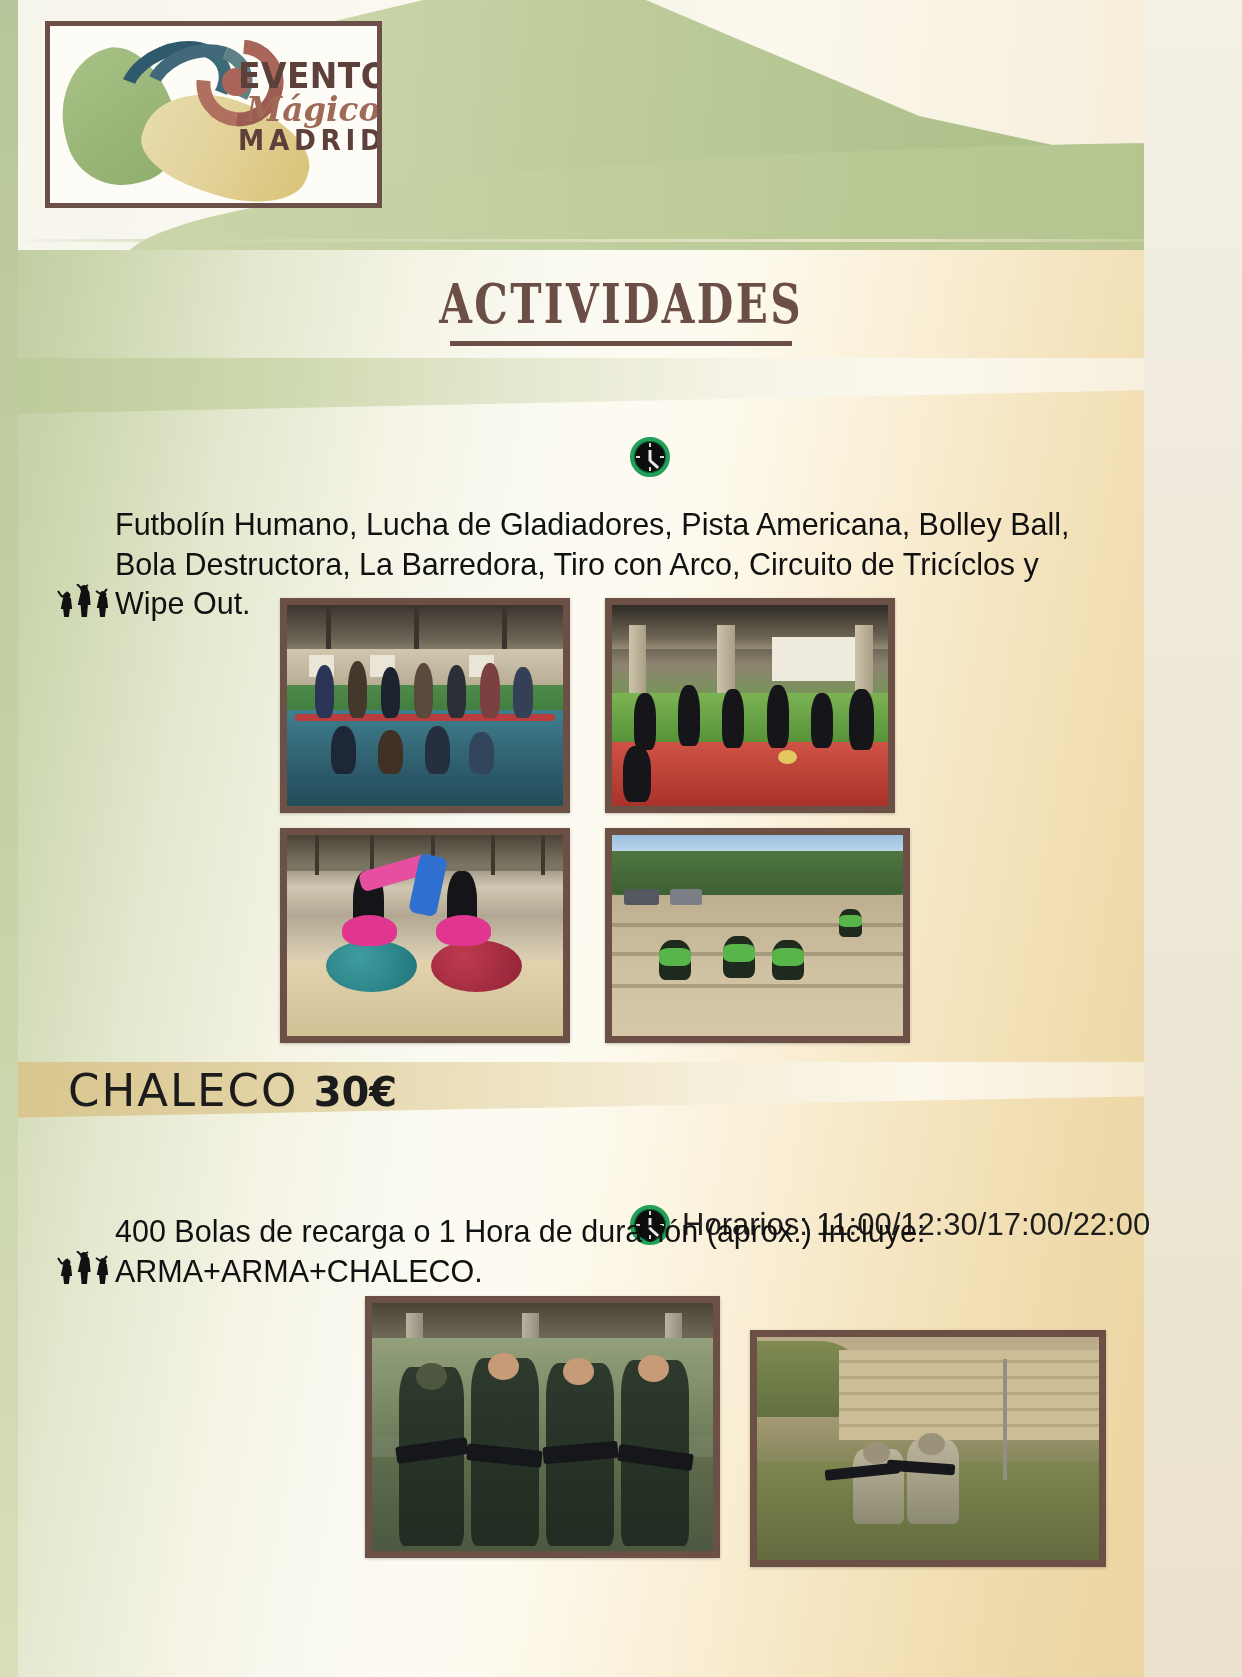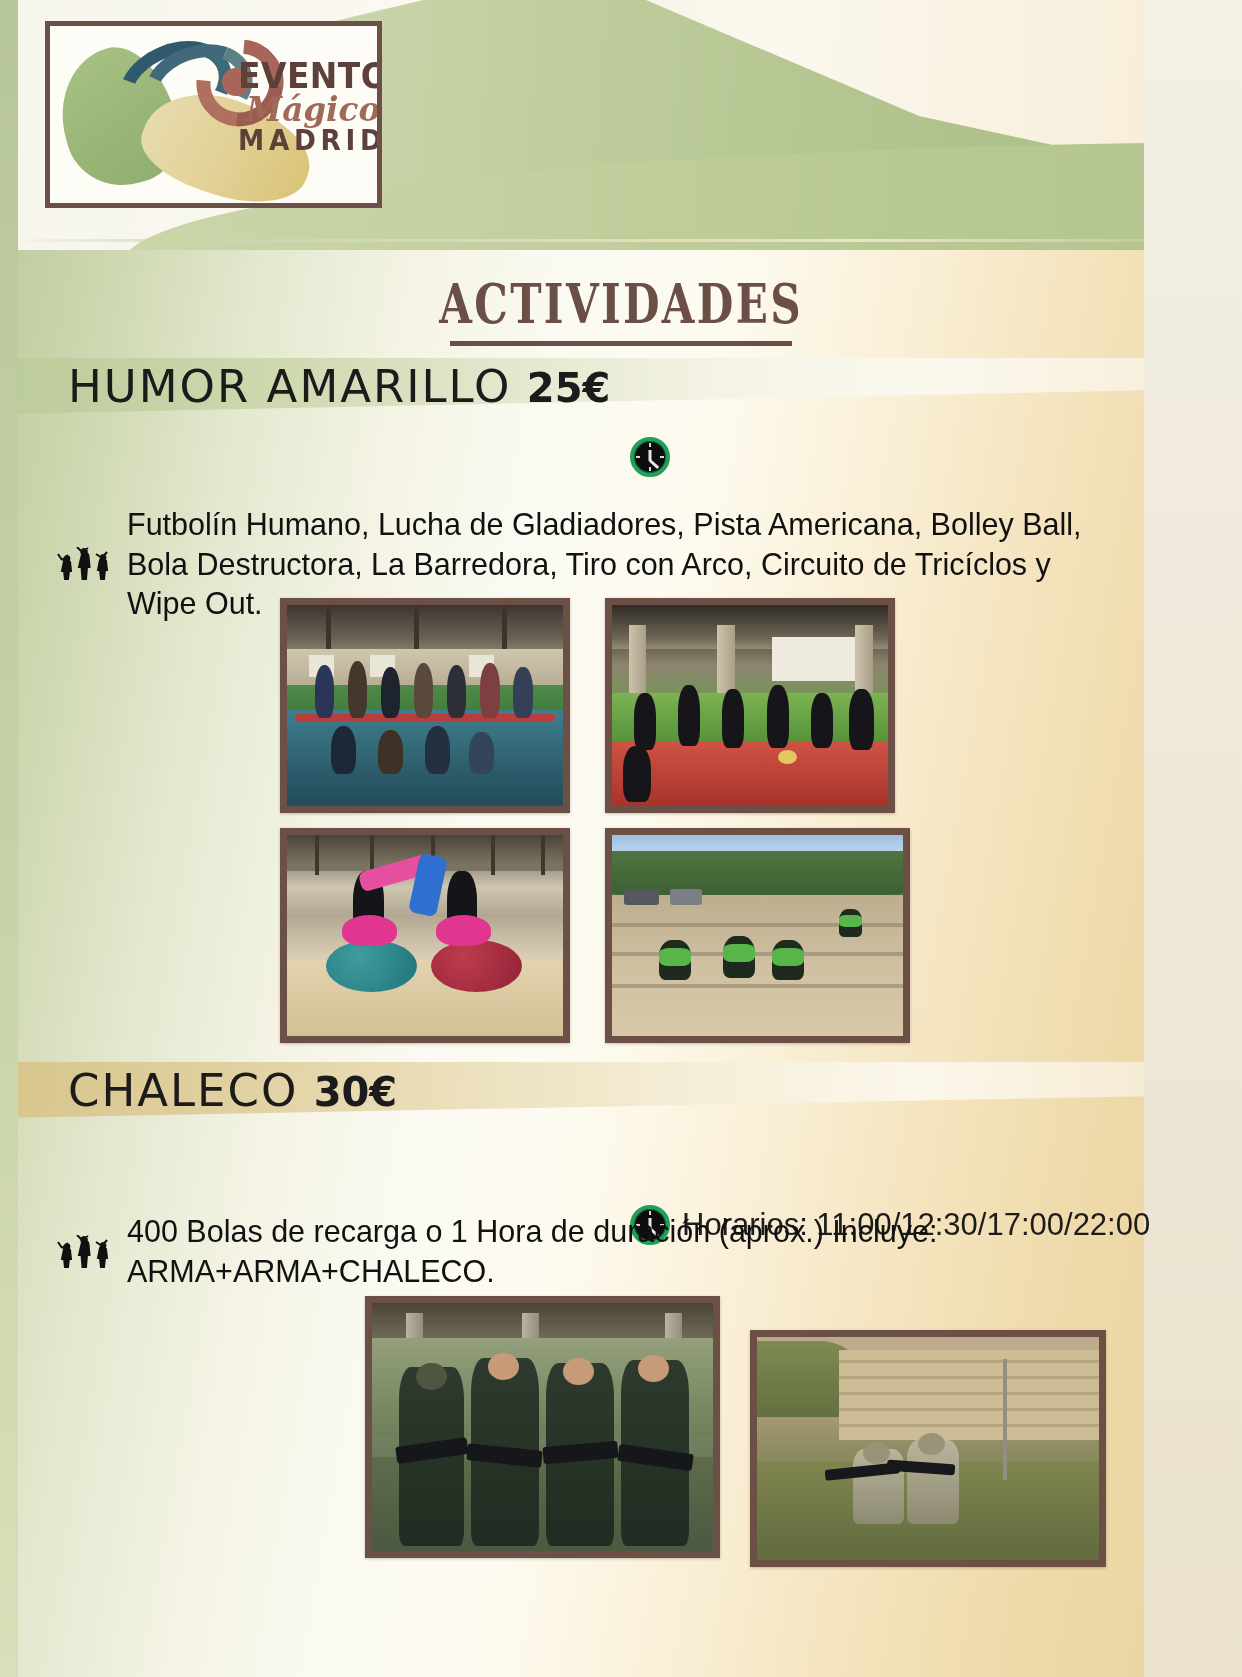--- a/index.html
+++ b/index.html
@@ -214,21 +214,21 @@
     position:absolute; background:#d8d8d8;
   }
   .clock .tk.t { left:50%; top:2px; width:2px; height:4px; transform:translateX(-50%); }
   .clock .tk.b { left:50%; bottom:2px; width:2px; height:4px; transform:translateX(-50%); }
   .clock .tk.l { left:2px; top:50%; width:4px; height:2px; transform:translateY(-50%); }
   .clock .tk.r { right:2px; top:50%; width:4px; height:2px; transform:translateY(-50%); }
 
   
   .bullet-row {
     position:absolute; z-index:7;
-    display:flex; align-items:center; gap:14px;
+    display:flex; align-items:flex-end; gap:2px;
   }
   .jump-icon { width:58px; height:40px; flex:0 0 auto; margin-top:6px; }
   .bullet-text {
     font-size:30.5px; line-height:1.30; color:#111;
   }
 
   
   .photo {
     position:absolute; z-index:4;
     border:7px solid #6c5046;
@@ -328,24 +328,20 @@
     </div>
   </div>
 
   <div class="title-wrap">
     <div class="title">ACTIVIDADES</div>
     <div class="title-rule"></div>
   </div>
 
   <div class="band band-green" style="top:358px;"></div>
 
-  <div class="section-title" style="left:68px; top:360px;">
-    <span class="nm">HUMOR AMARILLO</span>
-    <span class="pr">25€</span>
-  </div>
 
   <div class="horarios" style="left:630px; top:437px;">
     <span class="clock">
       <i class="tk t"></i>
         <i class="tk b"></i>
         <i class="tk l"></i>
         <i class="tk r"></i>
     </span>
   </div>
 

